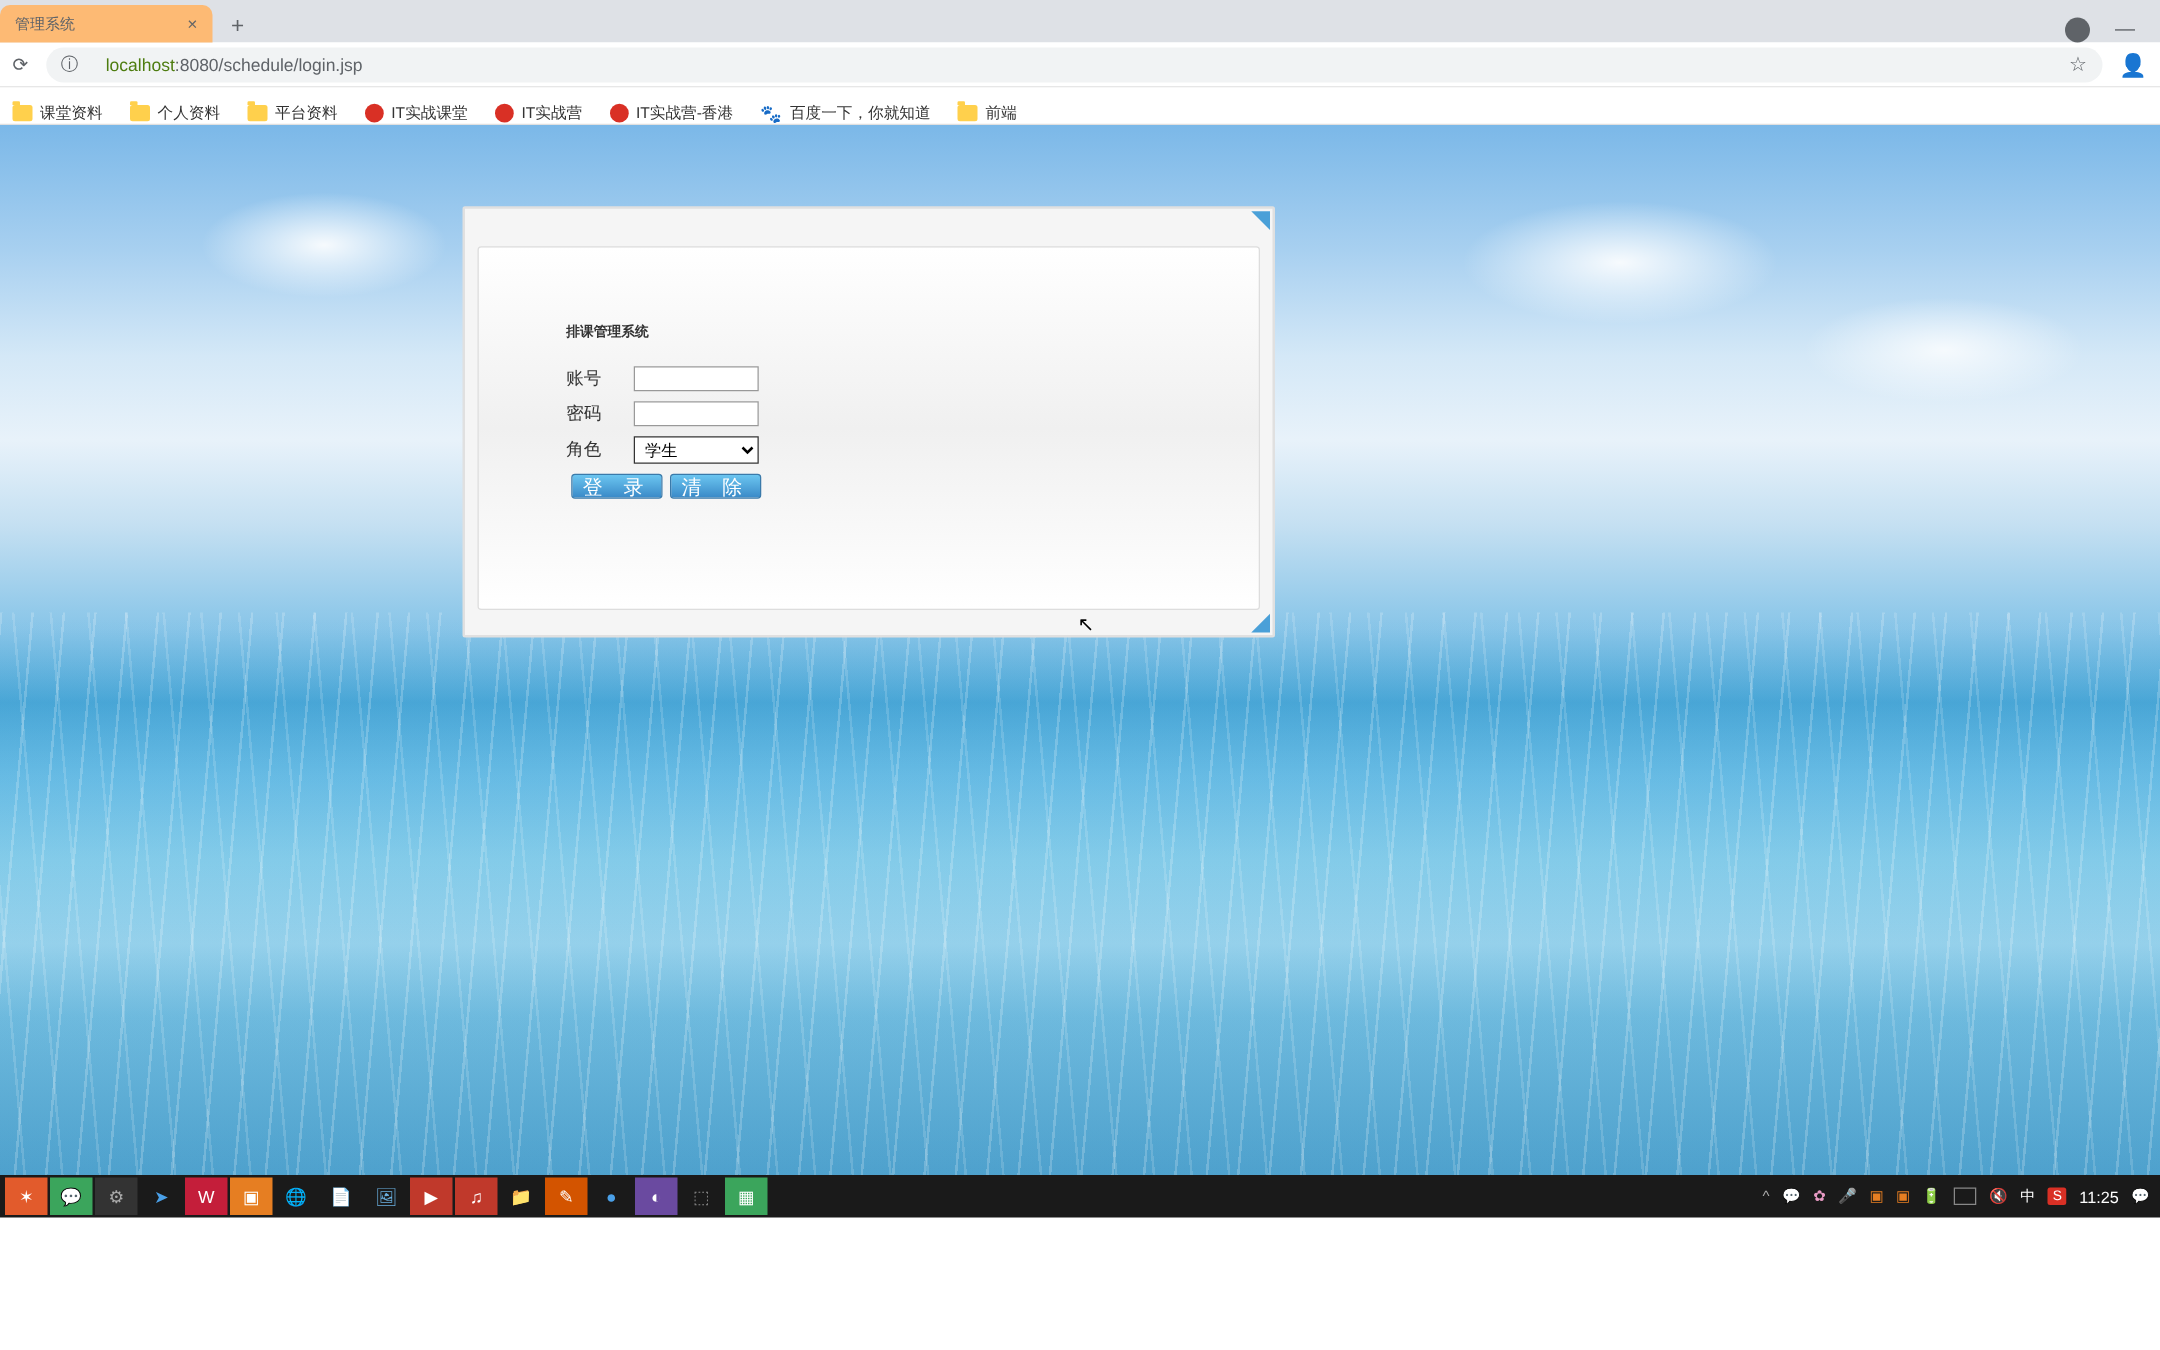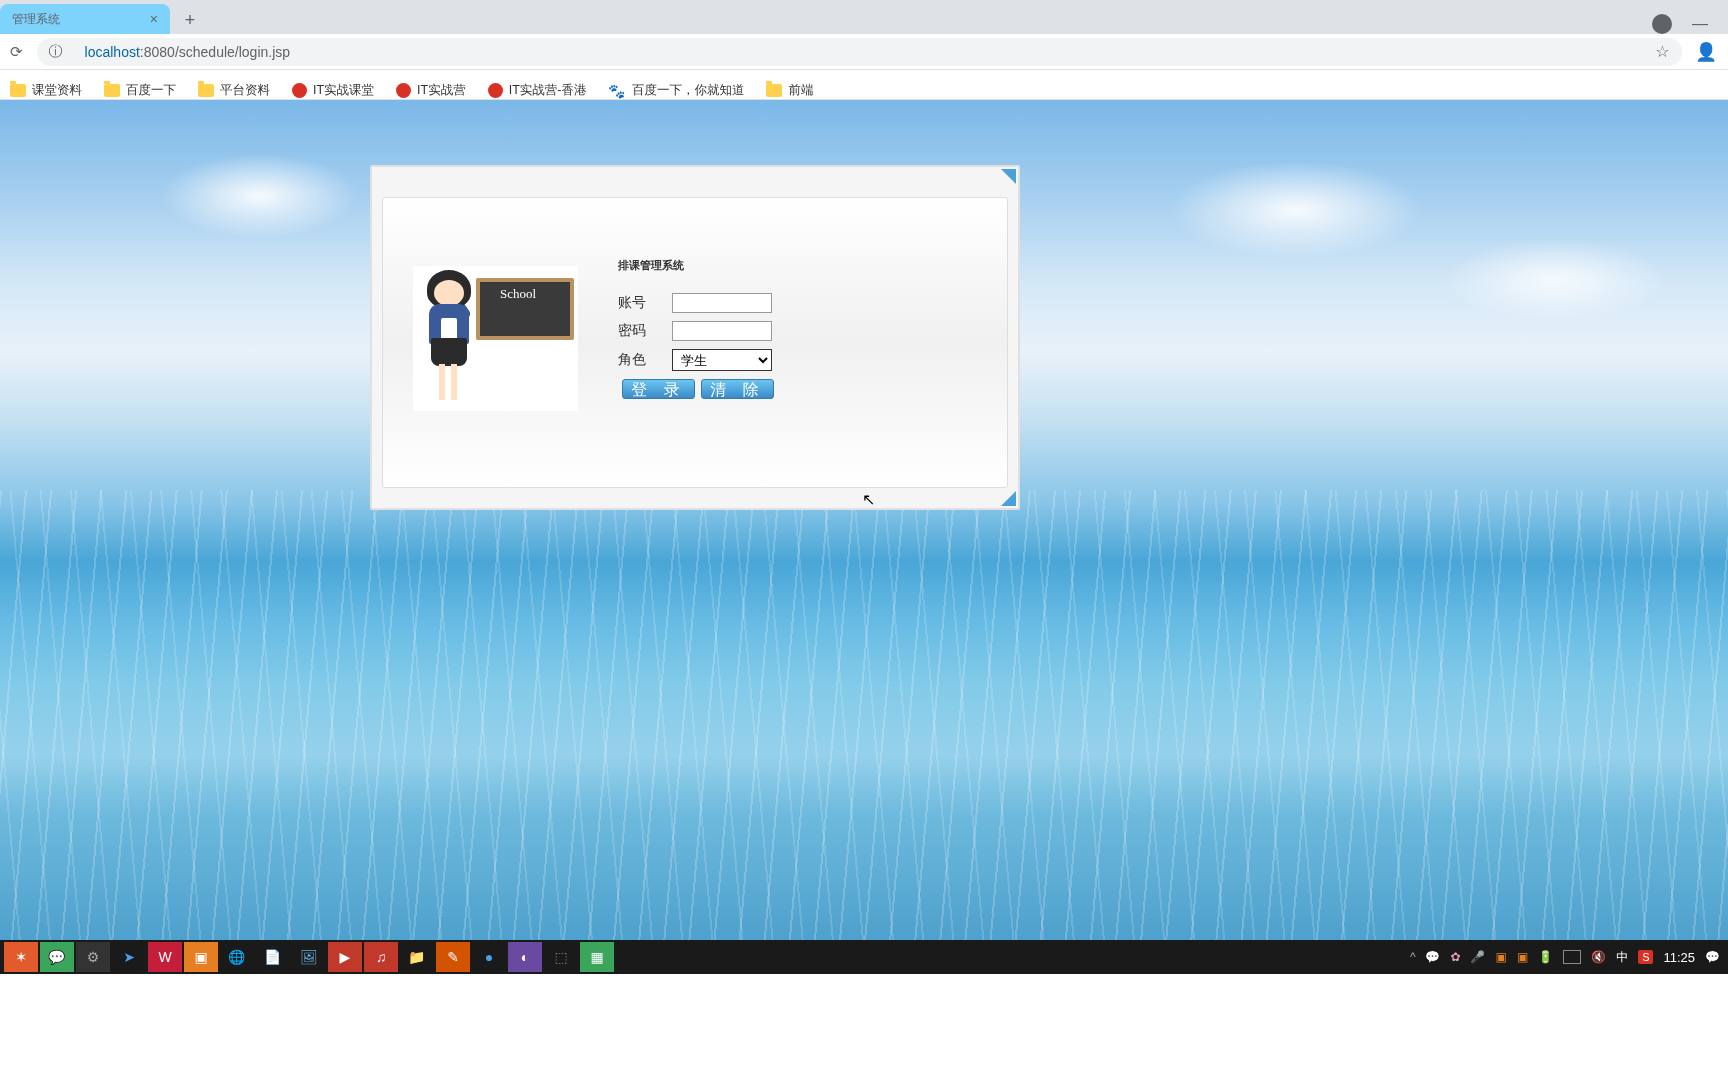--- a/index.html
+++ b/index.html
@@ -1,30 +1,30 @@
 <!DOCTYPE html>
 <html><head>
   <meta charset="utf-8">
   <style>
     * { margin: 0; padding: 0; box-sizing: border-box; }
     body { font-family: "Microsoft YaHei", Arial, sans-serif; overflow: hidden; width: 1728px; height: 1080px; }
     
     
     .browser-chrome { background: #dee1e6; height: 34px; display: flex; align-items: flex-end; }
-    .tab { background: #7dd3fc; height: 30px; padding: 0 12px; display: flex; align-items: center; border-radius: 8px 8px 0 0; min-width: 170px; font-size: 12px; color: #5f6368; position: relative; }
+    .tab { background: #fdba74; height: 30px; padding: 0 12px; display: flex; align-items: center; border-radius: 8px 8px 0 0; min-width: 170px; font-size: 12px; color: #5f6368; position: relative; }
     .tab-close { margin-left: auto; font-size: 14px; color: #666; cursor: pointer; }
     .new-tab { width: 28px; height: 28px; display: flex; align-items: center; justify-content: center; font-size: 18px; color: #5f6368; cursor: pointer; margin-left: 6px; }
     .window-ctrl { margin-left: auto; display: flex; align-items: center; gap: 20px; padding-right: 20px; color: #5f6368; }
     .avatar-chip { width: 20px; height: 20px; border-radius: 50%; background: #5f6368; }
     
     .addr-bar { background: #fff; height: 36px; display: flex; align-items: center; padding: 0 10px; border-bottom: 1px solid #e0e0e0; }
     .reload { font-size: 15px; margin-right: 14px; color: #5f6368; cursor: pointer; }
     .url-field { flex: 1; display: flex; align-items: center; background: #f1f3f4; border-radius: 14px; height: 28px; padding: 0 12px; font-size: 14px; color: #333; }
     .url-info { color: #5f6368; margin-right: 10px; }
-    .url-host { color: #0369a1; padding-left: 12px; }
+    .url-host { color: #4d7c0f; padding-left: 12px; }
     .url-path { color: #5f6368; }
     .star-icon { margin-left: auto; color: #5f6368; font-size: 16px; }
     .profile-ic { margin-left: 14px; color: #5f6368; font-size: 18px; }
     
     .bookmarks { background: #fff; height: 30px; display: flex; align-items: flex-end; padding: 0 10px; gap: 22px; border-bottom: 1px solid #e0e0e0; font-size: 12.5px; }
     .bm { display: flex; align-items: center; gap: 6px; color: #333; cursor: pointer; }
     .bm-folder { width: 16px; height: 13px; background: #ffd04c; border-radius: 2px; position: relative; }
     .bm-folder::before { content:''; position:absolute; top:-3px; left:0; width:6px; height:3px; background:#ffd04c; border-radius:1px 1px 0 0; }
     .bm-red { width: 15px; height: 15px; border-radius: 50%; background: #d93025; }
     .bm-paw { font-size: 14px; }
@@ -125,21 +125,21 @@
   <span class="profile-ic">👤</span>
 </div>
 
 <div class="bookmarks">
   <div class="bm">
       <span class="bm-folder"></span>
       <span>课堂资料</span>
     </div>
   <div class="bm">
       <span class="bm-folder"></span>
-      <span>百度一下</span>
+      <span>个人资料</span>
     </div>
   <div class="bm">
       <span class="bm-folder"></span>
       <span>平台资料</span>
     </div>
   <div class="bm">
       <span class="bm-red"></span>
       <span>IT实战课堂</span>
     </div>
   <div class="bm">
@@ -158,33 +158,20 @@
       <span class="bm-folder"></span>
       <span>前端</span>
     </div>
 </div>
 
 <div class="page-bg">
   <div class="login-panel">
     <div class="login-corner-tl"></div>
     <div class="login-corner-br"></div>
     <div class="login-inner">
-      <div class="login-illus">
-        <div class="board">
-            <div class="board-text">School</div>
-          </div>
-        <div class="teacher">
-          <div class="arm"></div>
-          <div class="hair"></div>
-          <div class="face"></div>
-          <div class="body"></div>
-          <div class="skirt"></div>
-          <div class="legs"></div>
-        </div>
-      </div>
       <div class="login-form">
         <div class="login-title">排课管理系统</div>
         <div class="form-row">
           <span class="form-label">账号</span>
           <input class="form-input" type="text" style="">
         </div>
         <div class="form-row">
           <span class="form-label">密码</span>
           <input class="form-input" type="password" style="">
         </div>

